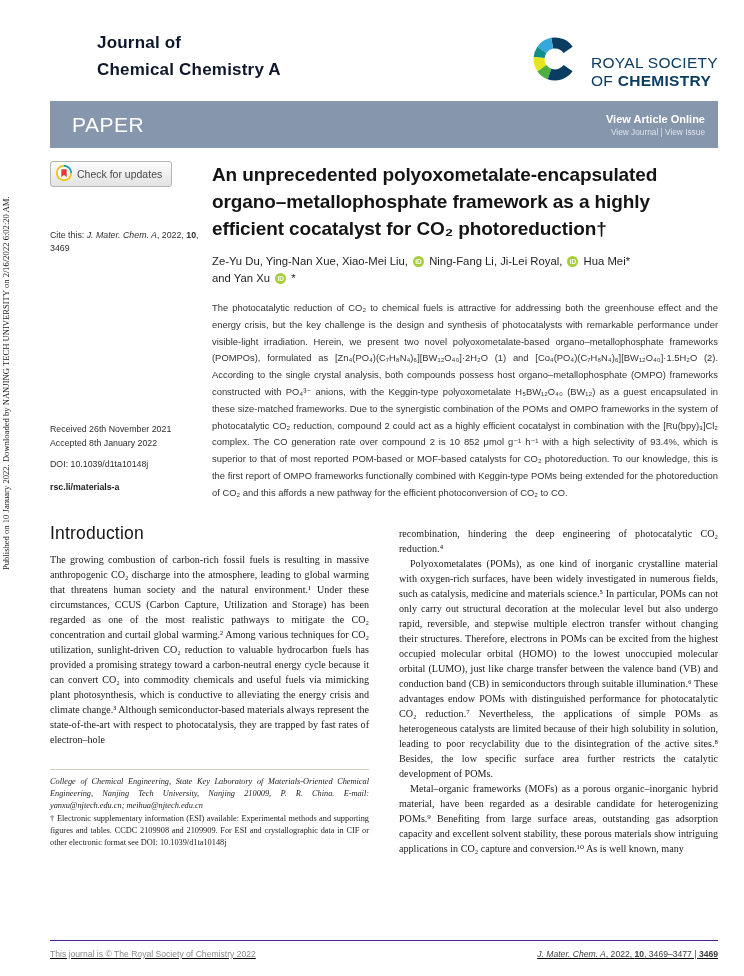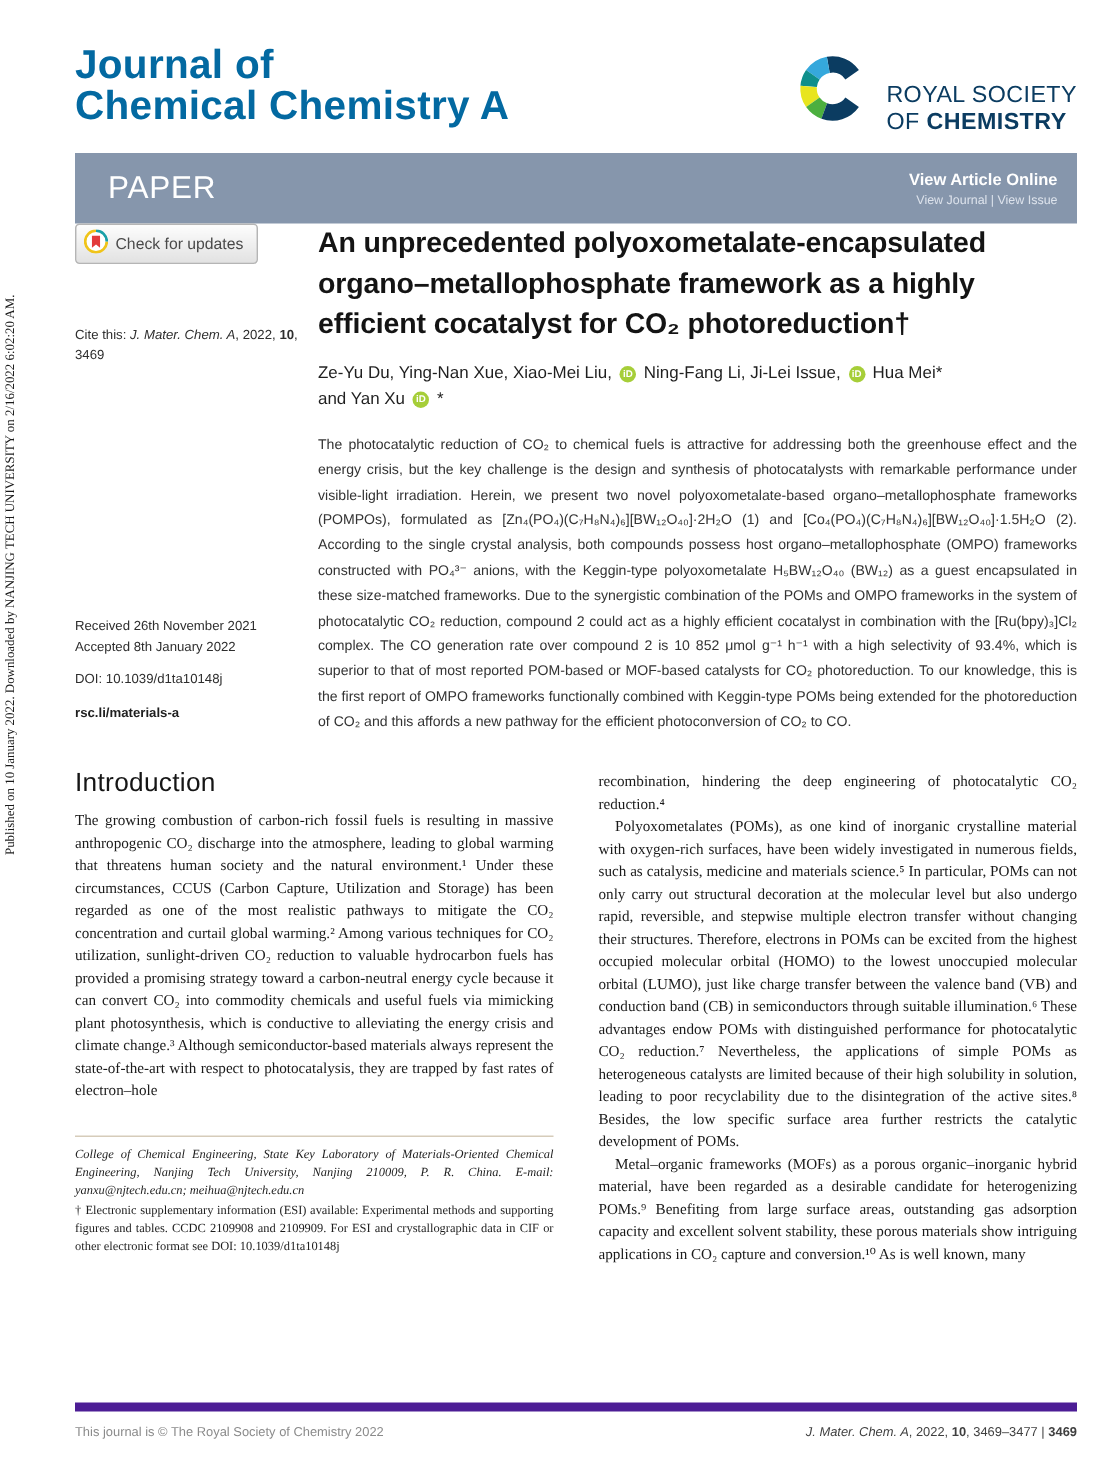--- a/index.html
+++ b/index.html
@@ -16,38 +16,38 @@
   .side-strip span {
     display:inline-block; writing-mode:vertical-rl; transform:rotate(180deg);
     font-family:"Liberation Serif","DejaVu Serif",serif;
     font-size:8.6px; color:#1a1a1a; white-space:nowrap; height:510px; text-align:center;
   }
 
   .content { position:absolute; left:50px; top:0; width:668px; }
 
   
   .masthead { margin-top:30px; display:flex; justify-content:space-between; align-items:flex-start; }
-  .journal-name { font-size:27px; line-height:26.5px; font-weight:700; color:#0369a1; letter-spacing:0.2px; }
+  .journal-name { font-size:17px; line-height:26.5px; font-weight:700; color:#0f172a; letter-spacing:0.2px;margin-left:47px; }
   .rsc-logo { display:flex; align-items:flex-end; gap:8px; margin-top:2px; }
   .rsc-logo-text { font-size:15.5px; line-height:18px; color:#0b3c61; letter-spacing:0.3px; }
   .rsc-logo-text .bold { font-weight:700; }
 
   
   .banner {
     margin-top:11px; height:47px; background:#8696ac; color:#fff;
     display:flex; justify-content:space-between; align-items:center;
     padding:0 13px 0 22px;
   }
   .banner-label { font-size:21px; font-weight:400; letter-spacing:0.5px; }
   .banner-links { text-align:right; }
   .banner-links .line1 { font-size:11px; font-weight:700; }
   .banner-links .line2 { font-size:8.3px; color:#dde3ec; margin-top:2px; }
 
   
-  .article-head { display:flex; }
+  .article-head { display:flex; margin-top:13px; }
   .meta-col { width:152px; flex-shrink:0; position:relative; height:350px; }
   .check-btn {
     position:absolute; top:0; left:0;
     display:inline-flex; align-items:center; gap:5px;
     border:1px solid #b5b5b5; border-radius:3px;
     background:linear-gradient(#fdfdfd,#e2e2e2);
     padding:3px 9px 3px 5px; font-size:10.5px; color:#4a4a4a; cursor:pointer;
   }
   .cite-block { position:absolute; top:68px; left:0; width:150px; font-size:8.8px; line-height:13px; color:#2e2e2e; }
   .cite-block .it { font-style:italic; }
@@ -75,22 +75,22 @@
   .col p.indent { text-indent:11px; }
 
   .footnote { margin-top:22px; border-top:1px solid #d6ccba; padding-top:6px;
     font-size:8.3px; line-height:11.8px; text-align:justify; color:#1d1d1d; }
   .footnote .affil { font-style:italic; }
   .footnote .esi { margin-top:2px; }
 
   
   .page-footer {
     position:absolute; left:50px; right:26px; bottom:17px;
-    border-top:6px solid #4c1d95; padding-top:8px;
-    display:flex; justify-content:space-between; font-size:8.6px;
+    border-top:1px solid #4c1d95; padding-top:8px;
+    display:flex; justify-content:space-between; font-size:8.6px;text-decoration:underline;
   }
   .page-footer .left { color:#8b8b8b; }
   .page-footer .right { color:#3f3f3f; }
   .page-footer .it { font-style:italic; }
   .page-footer .b { font-weight:700; }
 </style>
 </head>
 <body>
 
 <div class="page">
@@ -155,21 +155,21 @@
         </div>
         <div class="doi-block">DOI: 10.1039/d1ta10148j</div>
         <div class="rsc-link">rsc.li/materials-a</div>
       </div>
 
       <div class="title-col">
         <div class="article-title">An unprecedented polyoxometalate-encapsulated organo–metallophosphate framework as a highly efficient cocatalyst for CO₂ photoreduction†</div>
         <div class="authors">
           <span>Ze-Yu Du, Ying-Nan Xue, Xiao-Mei Liu,</span>
           <span class="orcid">iD</span>
-          <span>Ning-Fang Li, Ji-Lei Issue,</span>
+          <span>Ning-Fang Li, Ji-Lei Royal,</span>
           <span class="orcid">iD</span>
           <span>Hua Mei*</span>
           <br>
           <span>and Yan Xu</span>
           <span class="orcid">iD</span>
           <span>*</span>
         </div>
         <div class="abstract">The photocatalytic reduction of CO₂ to chemical fuels is attractive for addressing both the greenhouse effect and the energy crisis, but the key challenge is the design and synthesis of photocatalysts with remarkable performance under visible-light irradiation. Herein, we present two novel polyoxometalate-based organo–metallophosphate frameworks (POMPOs), formulated as [Zn₄(PO₄)(C₇H₈N₄)₆][BW₁₂O₄₀]·2H₂O (1) and [Co₄(PO₄)(C₇H₈N₄)₆][BW₁₂O₄₀]·1.5H₂O (2). According to the single crystal analysis, both compounds possess host organo–metallophosphate (OMPO) frameworks constructed with PO₄³⁻ anions, with the Keggin-type polyoxometalate H₅BW₁₂O₄₀ (BW₁₂) as a guest encapsulated in these size-matched frameworks. Due to the synergistic combination of the POMs and OMPO frameworks in the system of photocatalytic CO₂ reduction, compound 2 could act as a highly efficient cocatalyst in combination with the [Ru(bpy)₃]Cl₂ complex. The CO generation rate over compound 2 is 10 852 μmol g⁻¹ h⁻¹ with a high selectivity of 93.4%, which is superior to that of most reported POM-based or MOF-based catalysts for CO₂ photoreduction. To our knowledge, this is the first report of OMPO frameworks functionally combined with Keggin-type POMs being extended for the photoreduction of CO₂ and this affords a new pathway for the efficient photoconversion of CO₂ to CO.</div>
       </div>
     </div>

